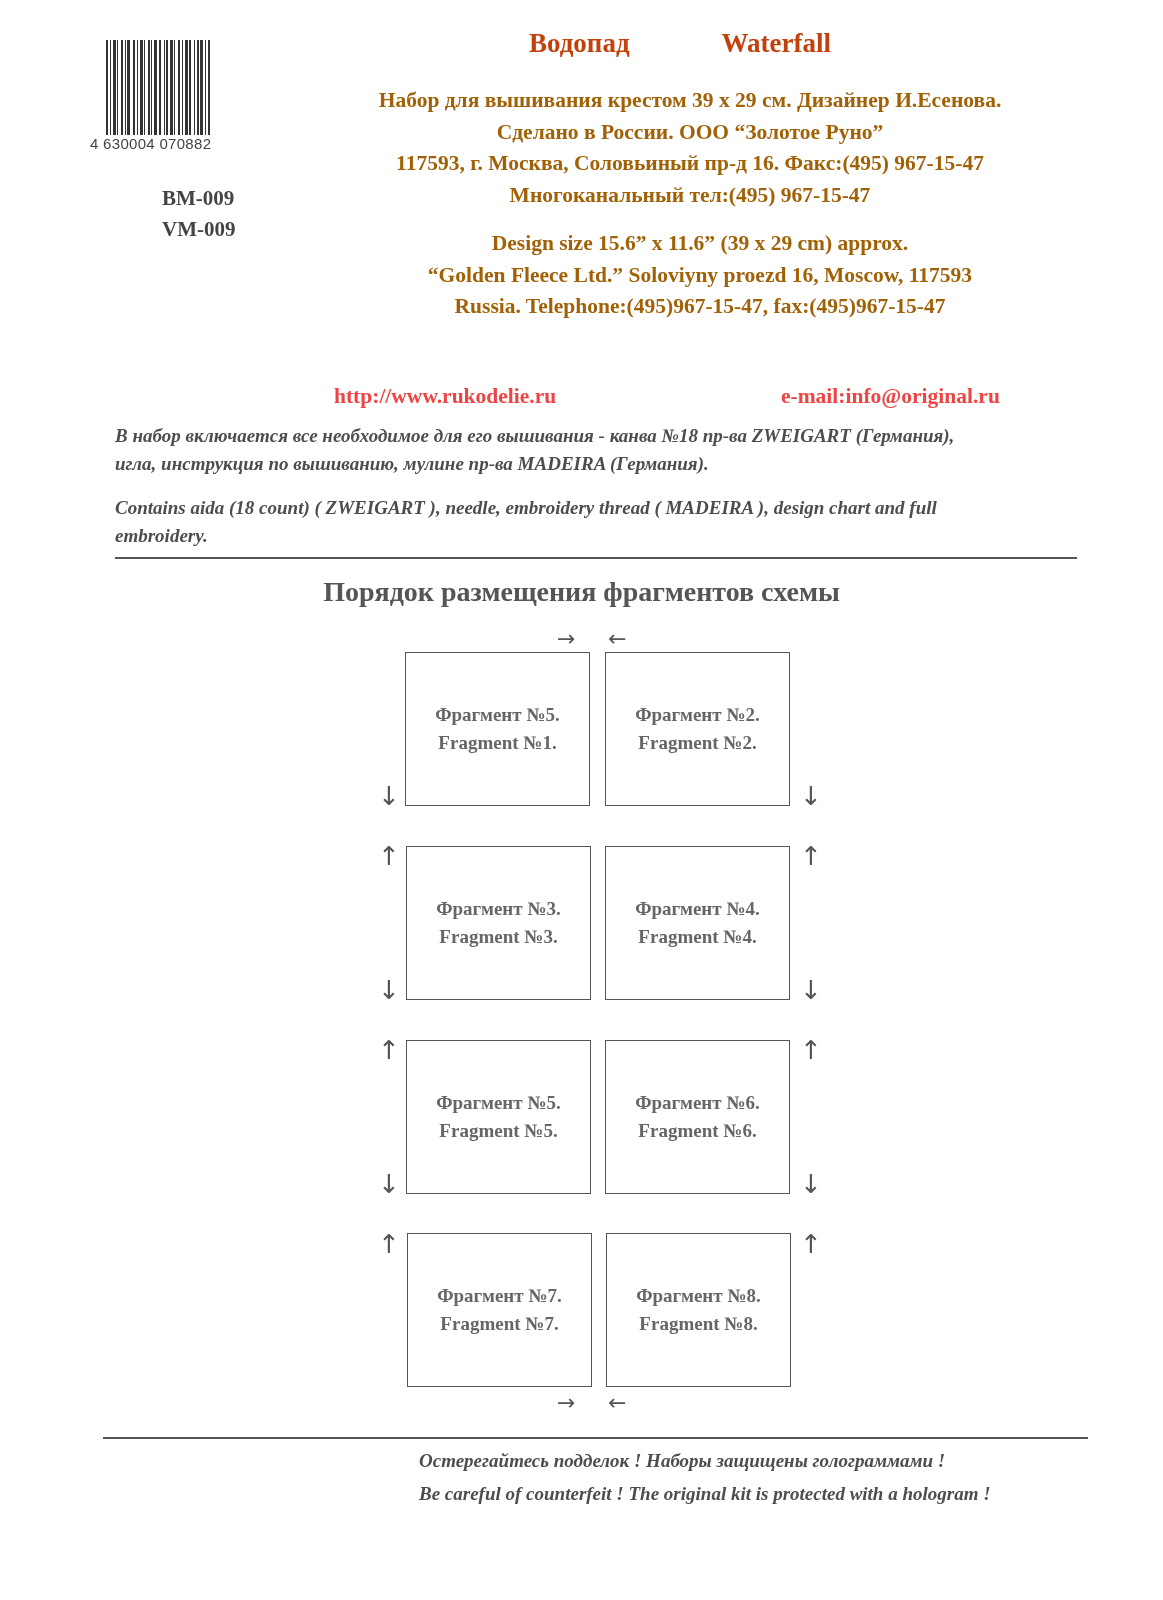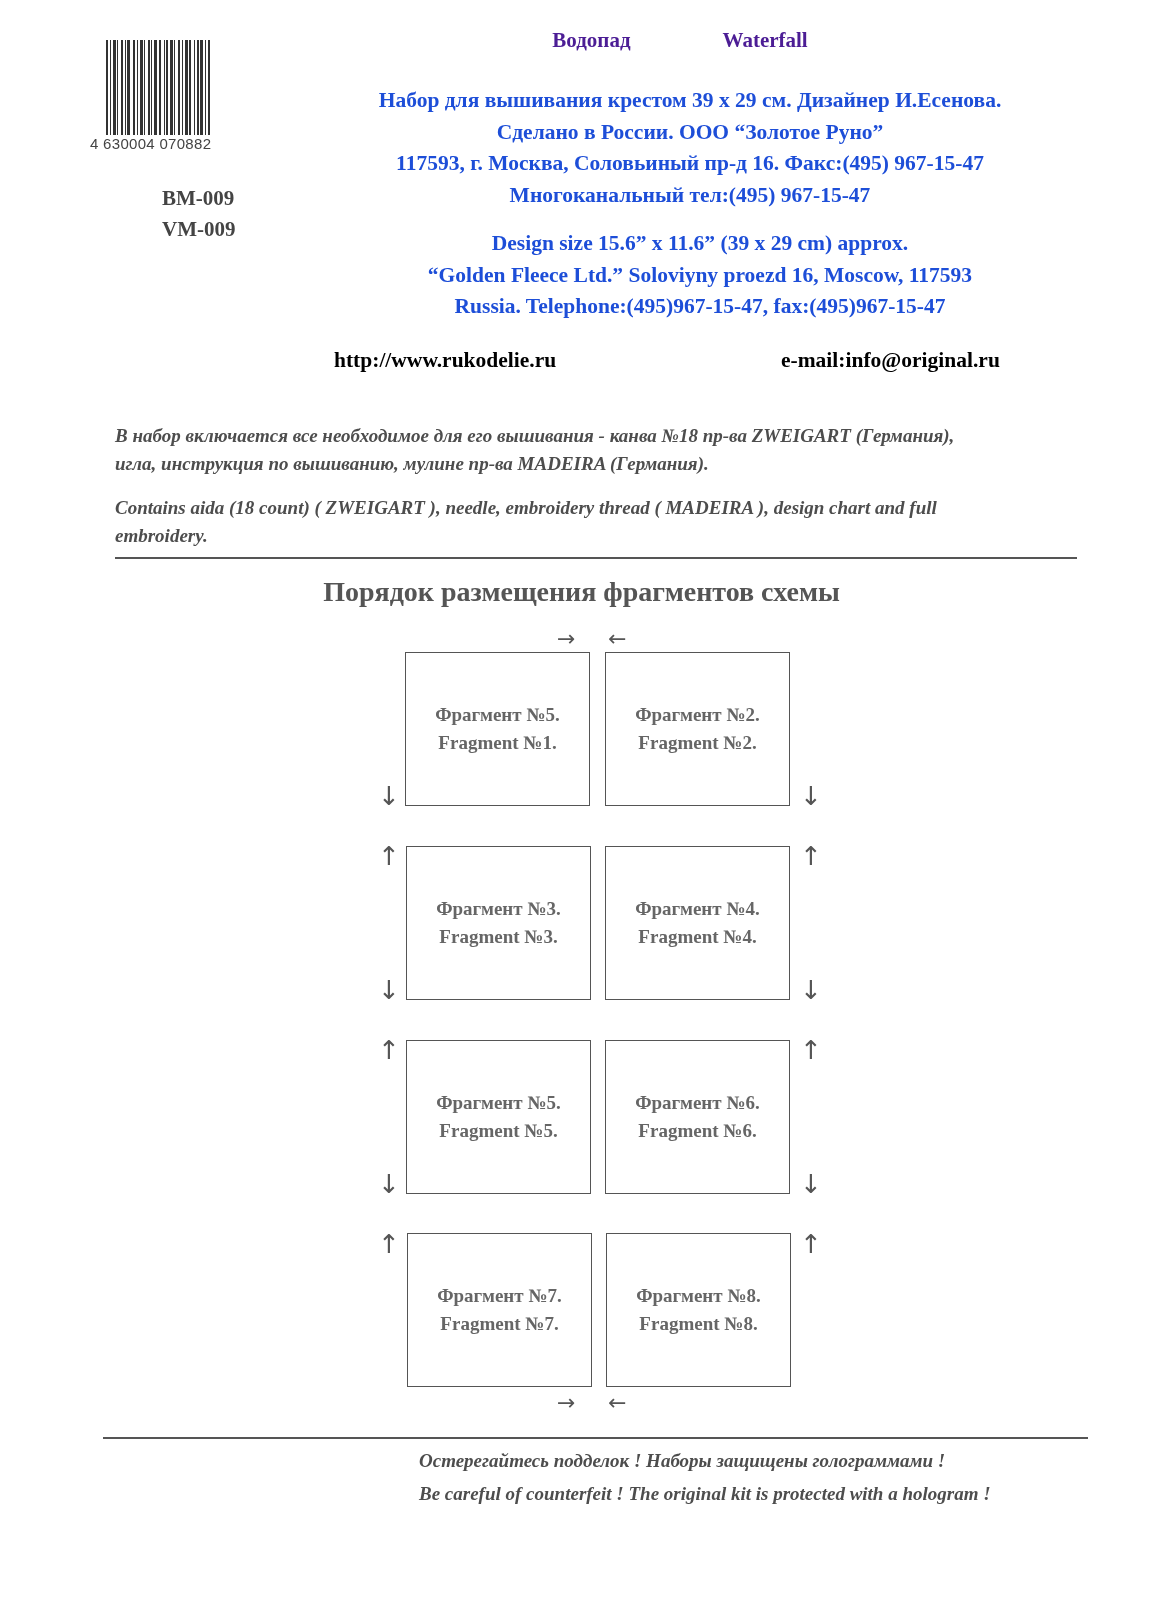--- a/index.html
+++ b/index.html
@@ -6,25 +6,25 @@
   body { width: 1163px; height: 1600px; position: relative; overflow: hidden;
          font-family: "Liberation Serif", "DejaVu Serif", serif; color: #4a4a4a; }
   .abs { position: absolute; }
   .barcode { left: 106px; top: 40px; width: 140px; height: 108px;
     display: flex; align-items: stretch; }
   .barcode span { display: block; height: 100%; background: #333; }
   .barcode-num { left: 88px; top: 135px; font-family: "Liberation Sans", sans-serif;
     font-size: 15px; color: #444; letter-spacing: 0.3px; background: #fff; padding: 0 2px; }
   .sku { left: 130px; font-weight: bold; font-size: 21px; color: #444; margin-left: 32px; }
   .title { top: 28px; left: 300px; width: 760px; text-align: center; font-weight: bold;
-    font-size: 21px; color: #4c1d95; word-spacing: 0; }
+    font-size: 27px; color: #c2410c; word-spacing: 0; }
   .title span { display: inline-block; }
   .center-lines { left: 300px; width: 780px; text-align: center; font-weight: bold;
-    font-size: 21.5px; color: #1d4ed8; line-height: 31.5px; }
-  .link-row { top: 348px; font-weight: bold; font-size: 21.5px; color: #000000; }
+    font-size: 21.5px; color: #a16207; line-height: 31.5px; }
+  .link-row { top: 384px; font-weight: bold; font-size: 21.5px; color: #ef4444; }
   .italic-block { left: 115px; width: 960px; font-style: italic; font-weight: bold;
     font-size: 19px; line-height: 28px; color: #4d4d4d; }
   .rule { height: 2px; background: #555; }
   .section-title { top: 576px; left: 0; width: 1163px; text-align: center; font-weight: bold;
     font-size: 28px; color: #555; }
   .frag { width: 185px; height: 154px; border: 1.5px solid #555; box-sizing: border-box;
     display: flex; flex-direction: column; justify-content: center; align-items: center;
     font-weight: bold; font-size: 19px; line-height: 28px; color: #666; }
   .arrow { font-family: "DejaVu Sans", sans-serif; color: #555; font-size: 22px; line-height: 1; }
   .footer-line { font-style: italic; font-weight: bold; font-size: 19px; color: #4d4d4d; }

